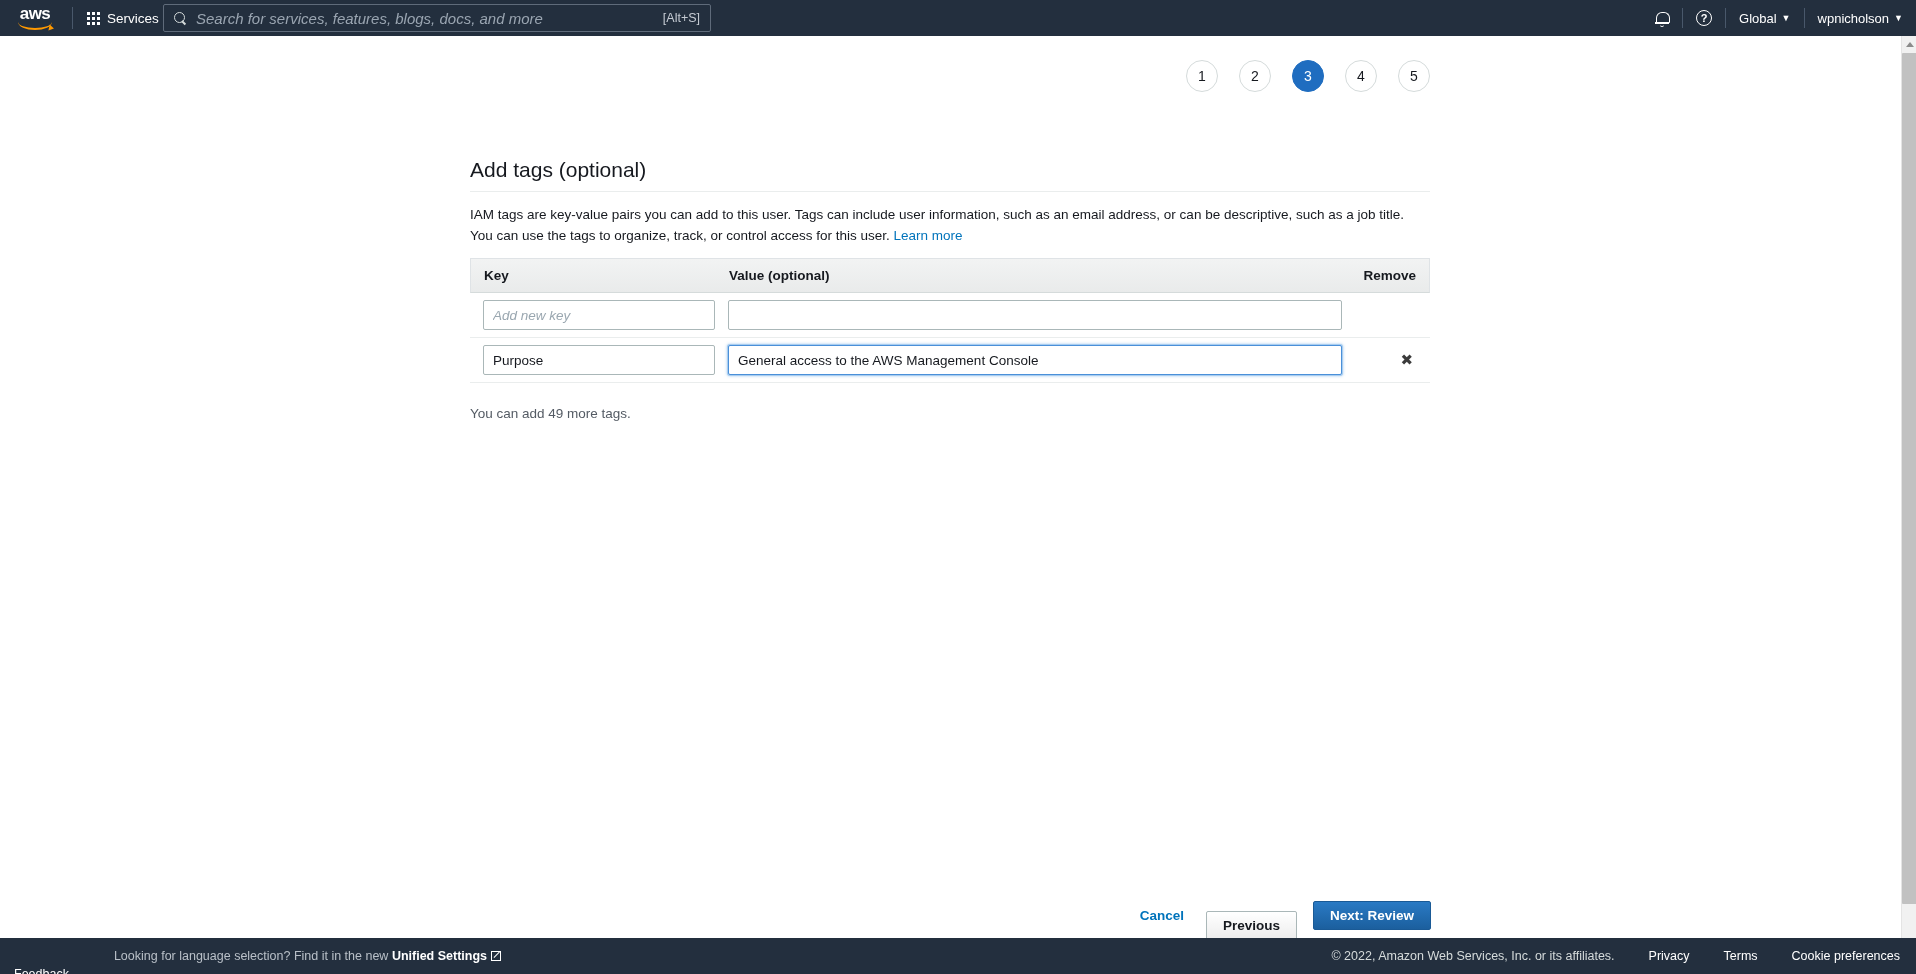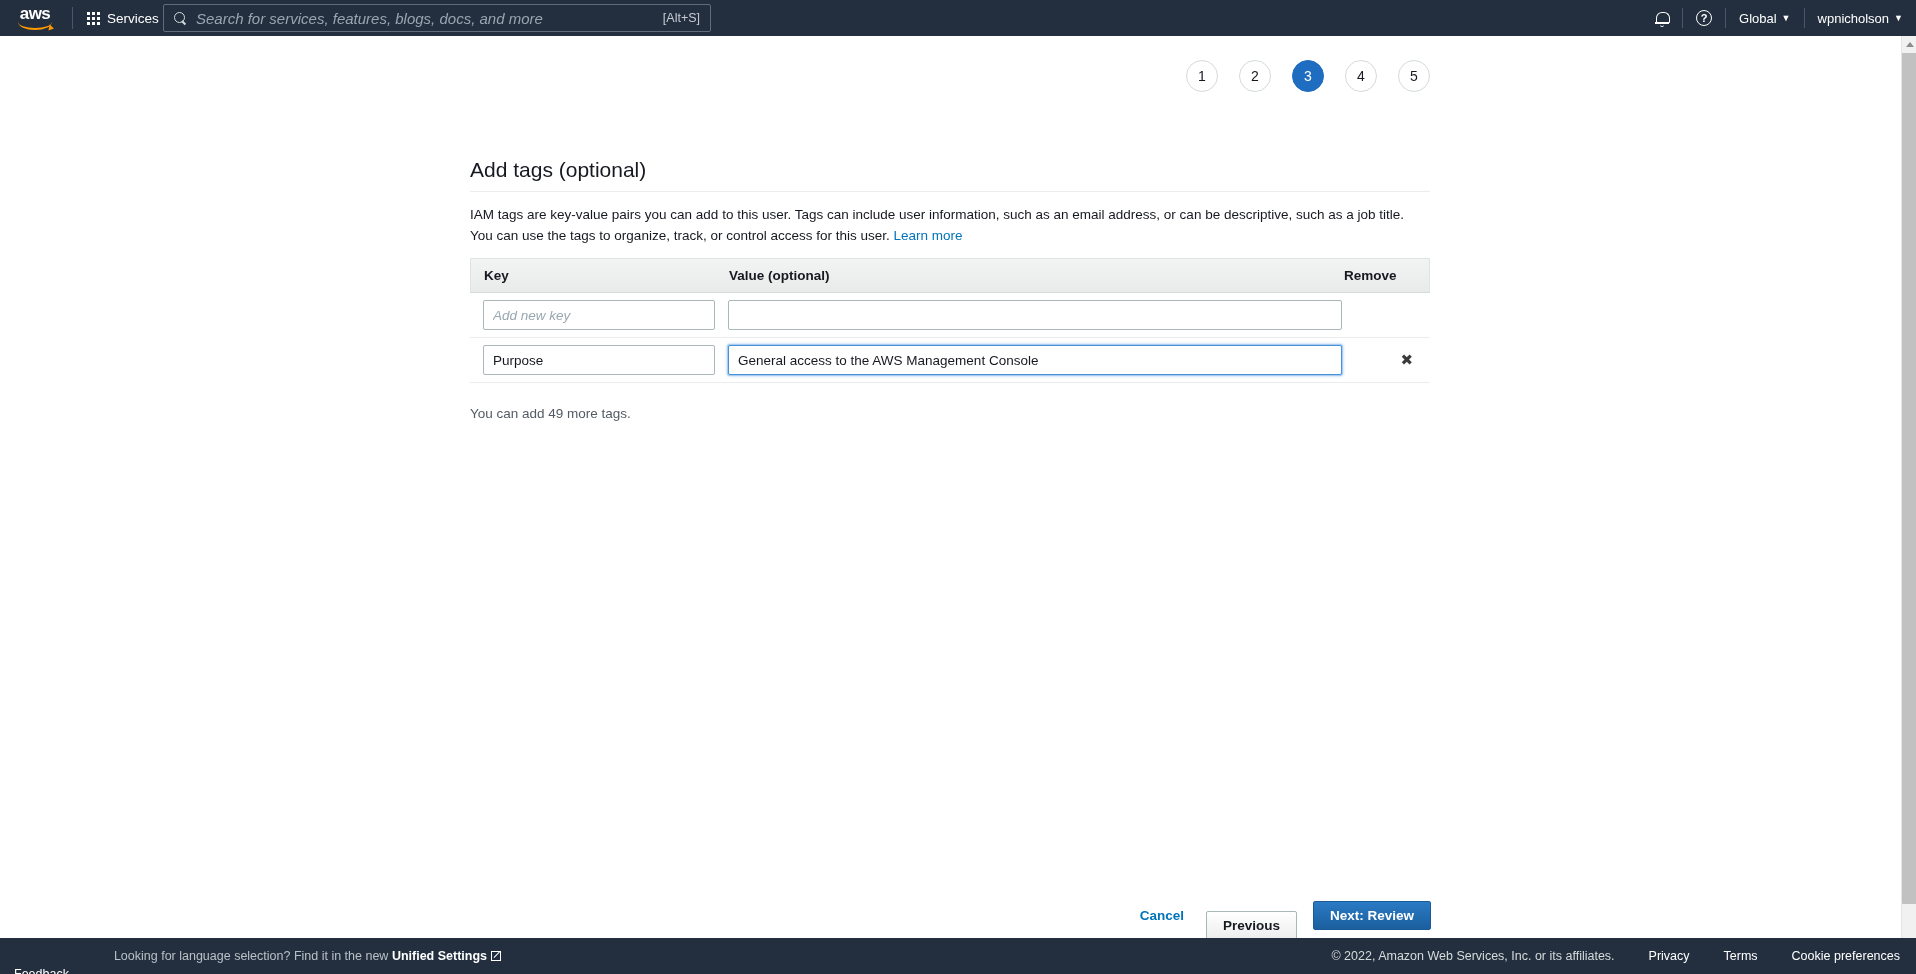--- a/index.html
+++ b/index.html
@@ -181,21 +181,21 @@
     display: flex; align-items: center;
     height: 35px;
     background: linear-gradient(to bottom, #f2f3f3 0%, #e9ebeb 100%);
     border: 1px solid #dfe3e6;
     border-bottom: 1px solid #d5dbdb;
     font-size: 13.5px; font-weight: bold; color: #16191f;
     padding: 0 13px;
   }
   .th-key { width: 245px; }
   .th-val { flex: 1; }
-  .th-rm { width: 72px; }
+  .th-rm { width: 72px; text-align: right; }
 
   .tr {
     display: flex; align-items: center;
     height: 45px;
     border-bottom: 1px solid #eaeded;
     padding: 0 13px;
   }
   .cell-key { width: 245px; }
   .cell-val { flex: 1; }
   .cell-rm { width: 72px; display: flex; justify-content: flex-end; align-items: center; }

